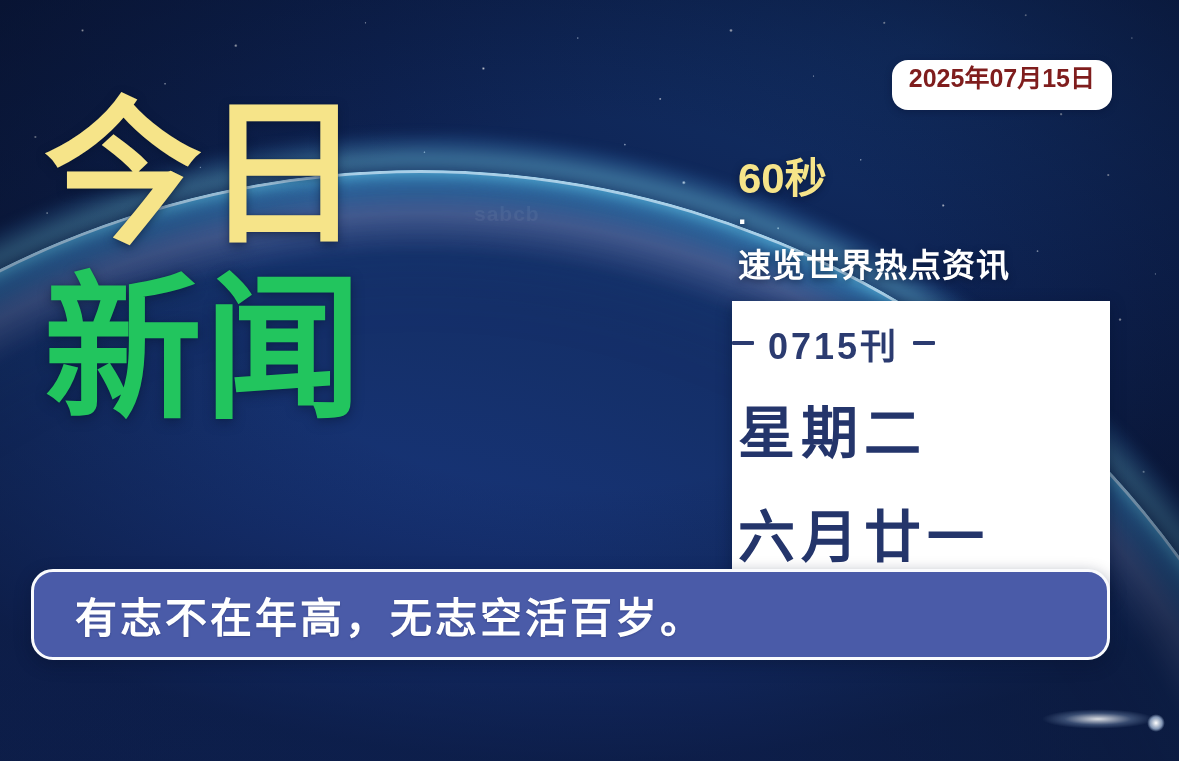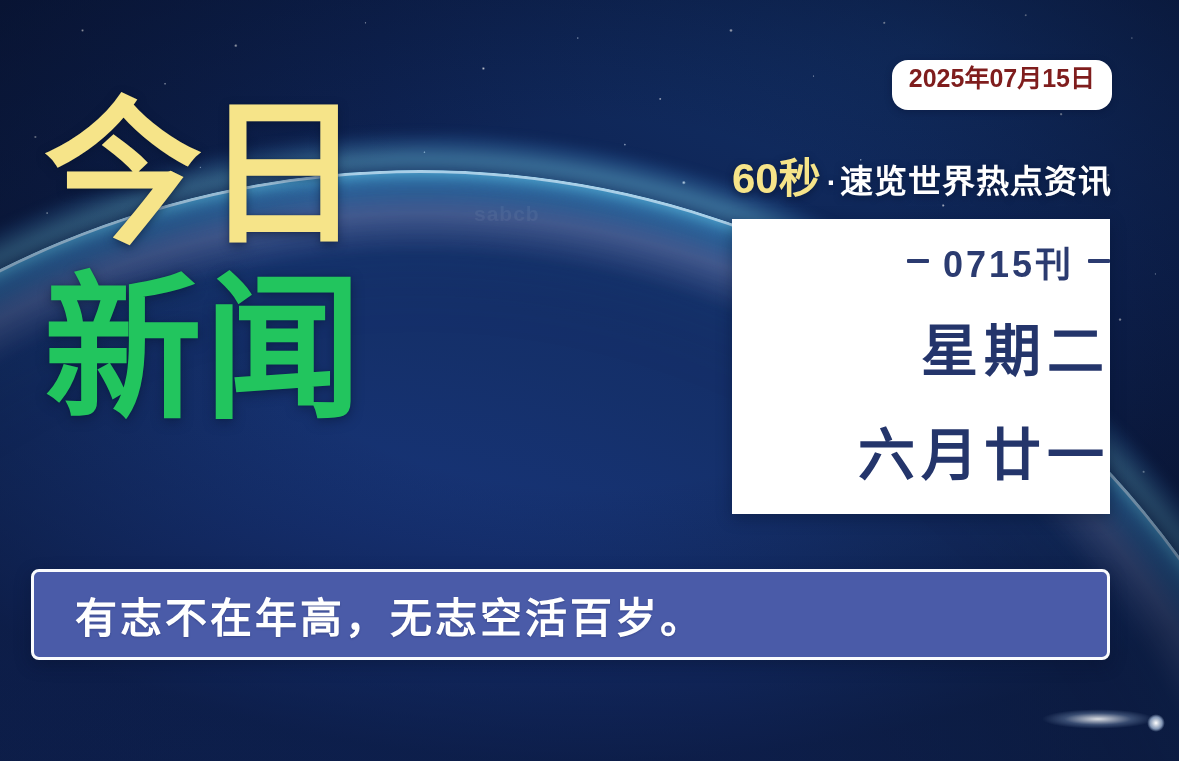--- a/index.html
+++ b/index.html
@@ -248,20 +248,21 @@
     box-shadow: 0 2px 7px rgba(5,15,45,.35);
     white-space: nowrap;
   }
   .tagline {
     margin-top: 34px;
     display: flex;
     align-items: baseline;
     justify-content: space-between;
     white-space: nowrap;
     text-shadow: 0 2px 7px rgba(6,16,44,.6);
+    flex-direction: column;
   }
   .tagline .secs {
     color: #F6E489;
     font-size: 42px;
     font-weight: 700;
     letter-spacing: 0px;
   }
   .tagline .dot {
     color: #ffffff;
     font-size: 30px;
@@ -276,21 +277,21 @@
   }
 
   .info-card {
     margin-top: 14px;
     width: 378px;
     height: 295px;
     background: #ffffff;
     box-shadow: 0 4px 14px rgba(5,14,42,.4);
     display: flex;
     flex-direction: column;
-    align-items: flex-end;
+    align-items: flex-start;
     justify-content: flex-start;
     padding-top: 16px;
     box-sizing: border-box;
   }
   .issue {
     color: #2B3B70;
     font-size: 36px;
     font-weight: 700;
     letter-spacing: 3px;
     display: flex;
@@ -326,21 +327,21 @@
 
   
   .quote-bar {
     position: absolute;
     left: 31px; top: 569px;
     width: 1079px;
     height: 91px;
     box-sizing: border-box;
     background: #4A5BA8;
     border: 3px solid #FAFBFD;
-    border-radius: 8px;
+    border-radius: 22px;
     display: flex;
     align-items: center;
     box-shadow: 0 5px 16px rgba(6,16,46,.42);
   }
   .quote-text {
     color: #FFFFFF;
     font-size: 42px;
     font-weight: 700;
     letter-spacing: 3px;
     padding-left: 41px;

